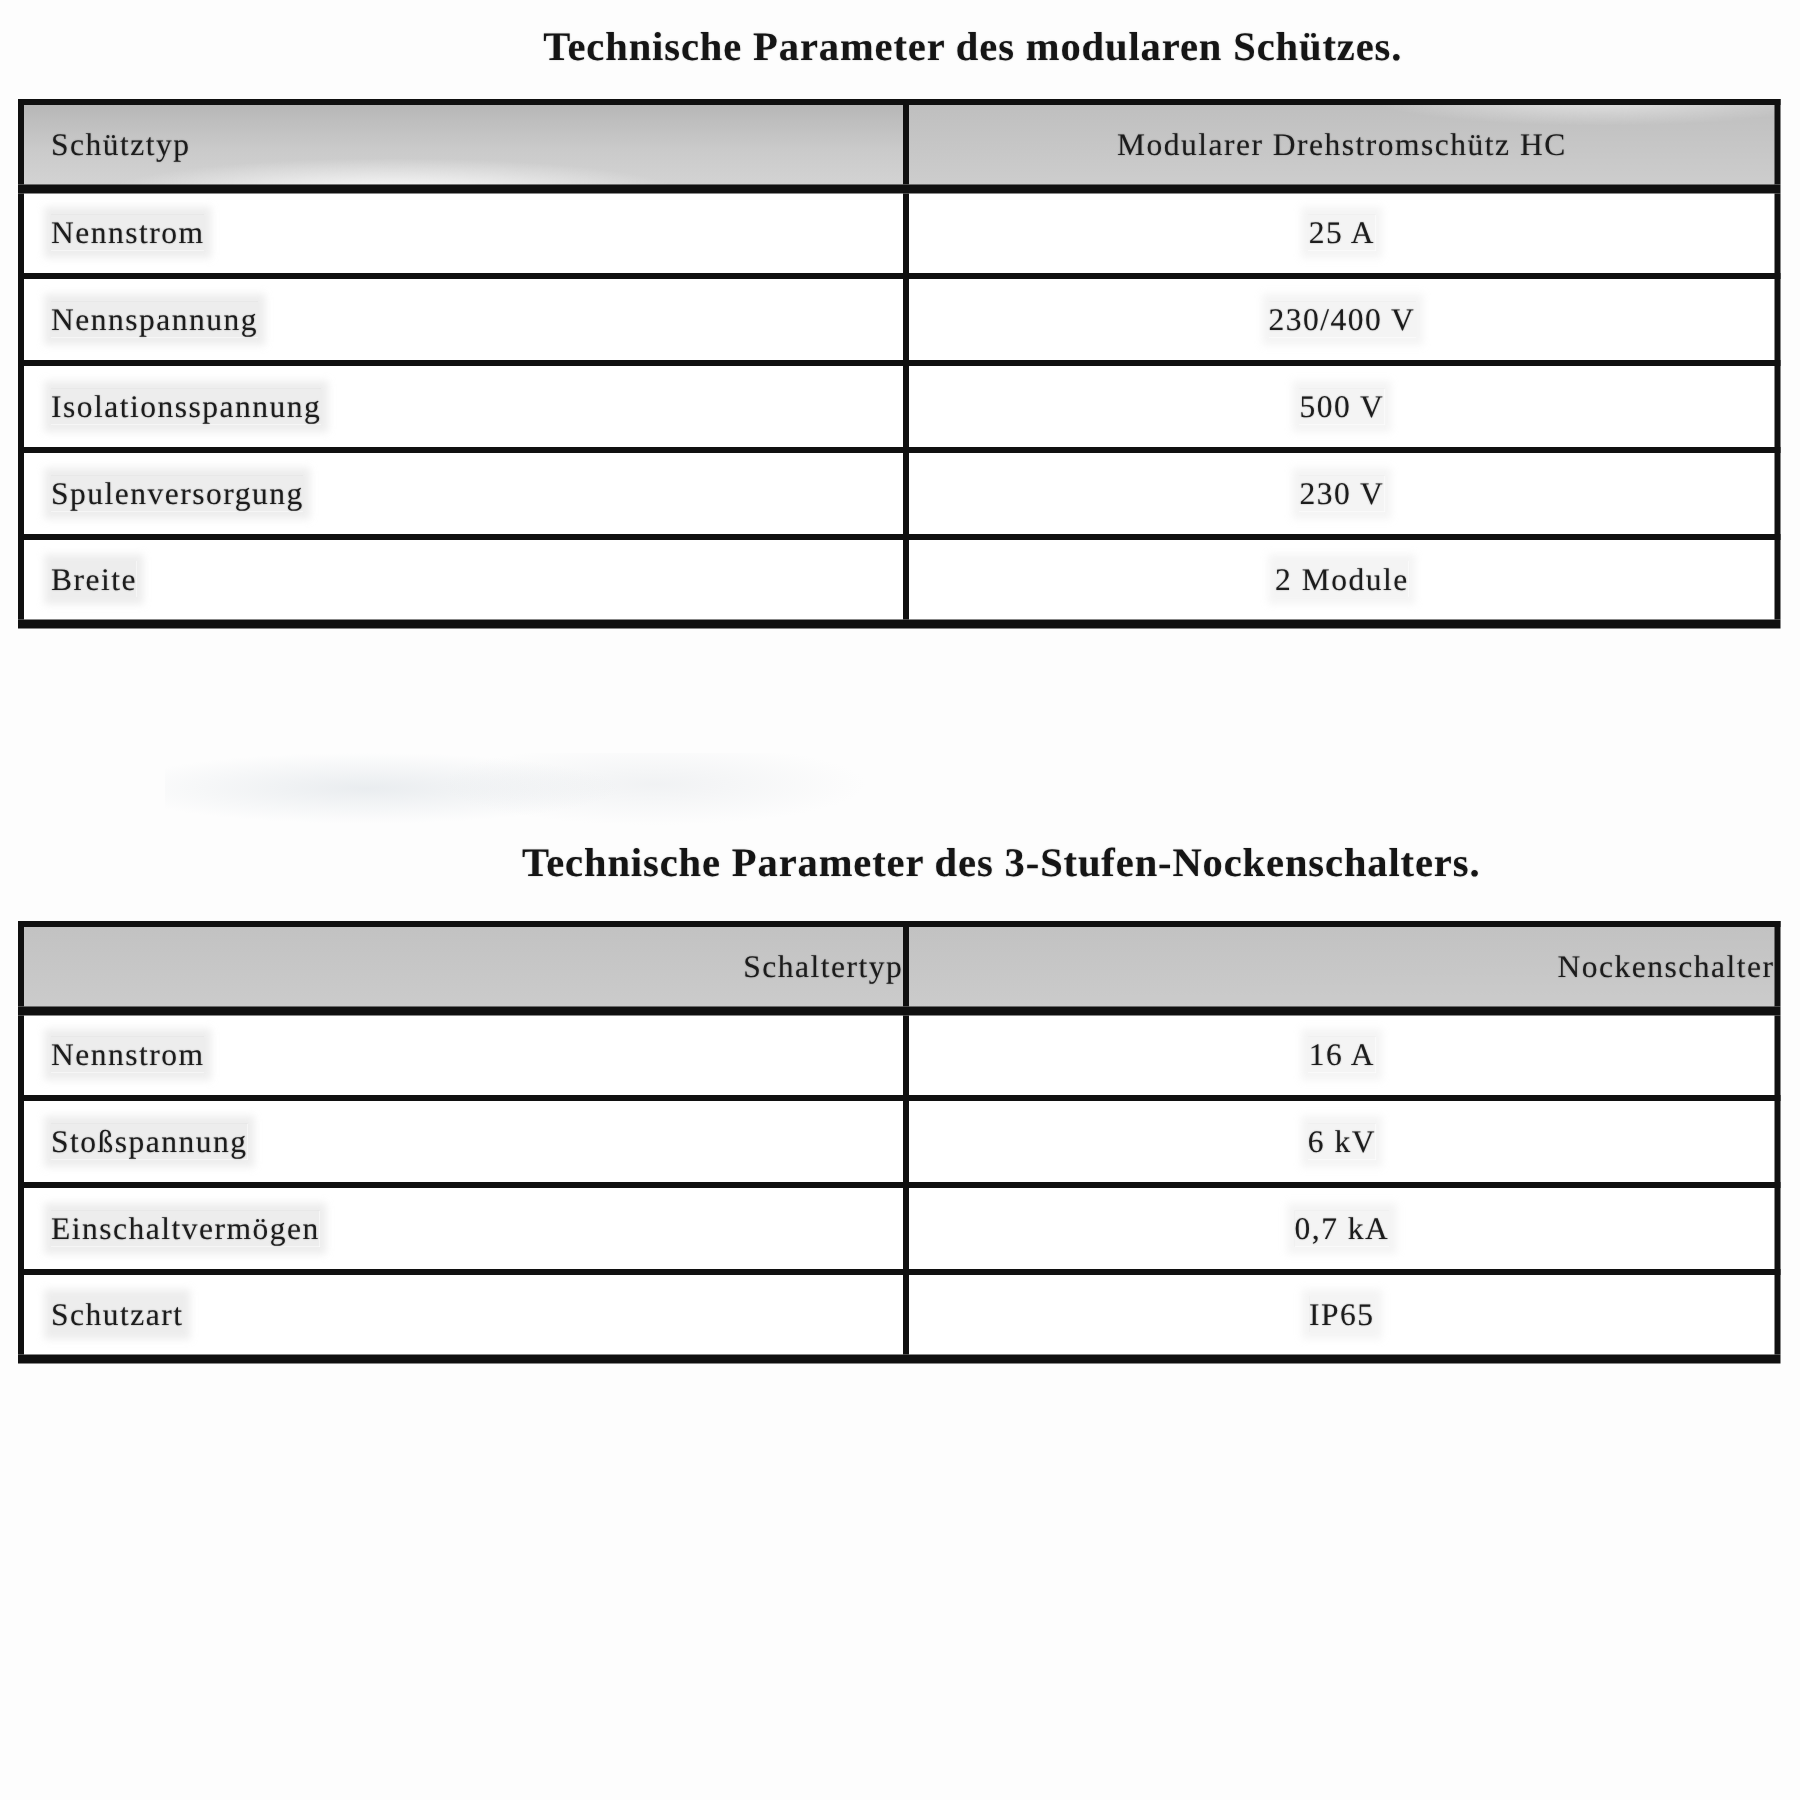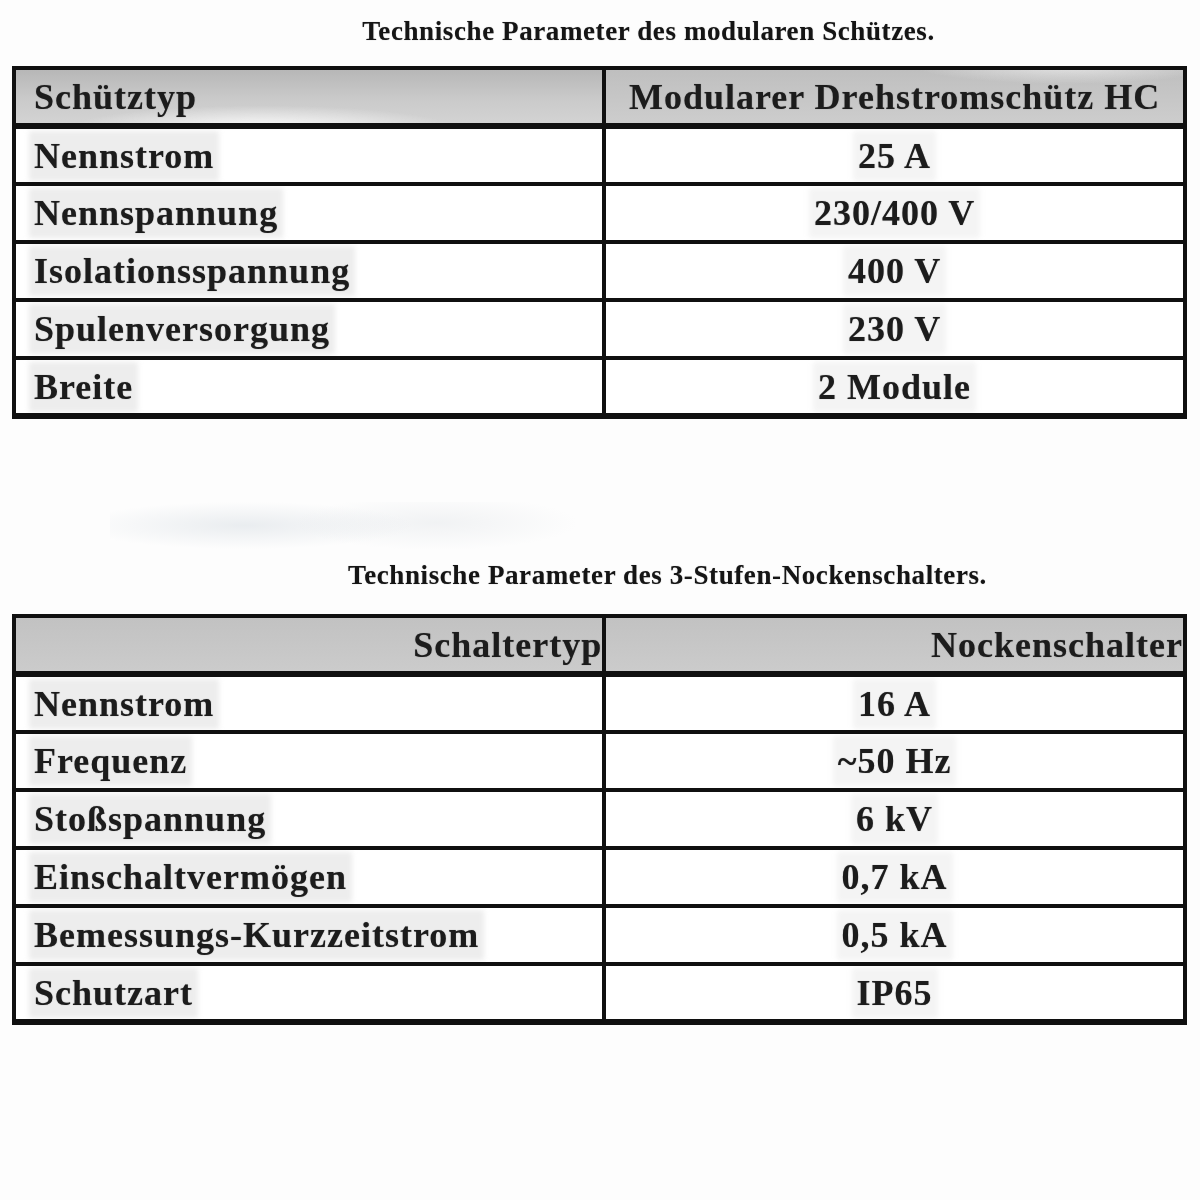--- a/index.html
+++ b/index.html
@@ -30,22 +30,22 @@
     border-collapse:collapse; table-layout:fixed;
     background:#fff;
   }
   .table-1 { top:66px; }
   .table-2 { top:614px; }
 
   .ptable th, .ptable td {
     border:4px solid #101010;
     height:58px;
     vertical-align:middle;
-    font-size:36px;
-    font-weight:bold;
+    font-size:21px;
+    font-weight:normal;
     letter-spacing:1px;
     text-shadow:0 0 1px rgba(25,25,25,0.45);
     overflow:hidden;
     white-space:nowrap;
   }
   .ptable tr:last-child th, .ptable tr:last-child td { border-bottom-width:6px; }
   .name-col { width:50.4%; text-align:left; padding-left:18px; }
   .val-col  { text-align:center; }
 
   
@@ -95,21 +95,21 @@
     <tr>
       <td class="name-col"><span class="hl">Nennstrom</span></td>
       <td class="val-col"><span class="hlv">25 A</span></td>
     </tr>
     <tr>
       <td class="name-col"><span class="hl">Nennspannung</span></td>
       <td class="val-col"><span class="hlv">230/400 V</span></td>
     </tr>
     <tr>
       <td class="name-col"><span class="hl">Isolationsspannung</span></td>
-      <td class="val-col"><span class="hlv">400 V</span></td>
+      <td class="val-col"><span class="hlv">500 V</span></td>
     </tr>
     <tr>
       <td class="name-col"><span class="hl">Spulenversorgung</span></td>
       <td class="val-col"><span class="hlv">230 V</span></td>
     </tr>
     <tr>
       <td class="name-col"><span class="hl">Breite</span></td>
       <td class="val-col"><span class="hlv">2 Module</span></td>
     </tr>
   </tbody>
@@ -127,33 +127,25 @@
       <th class="name-col hdr-2"><span>Schaltertyp</span></th>
       <th class="val-col hdr-2"><span>Nockenschalter</span></th>
     </tr>
   </thead>
   <tbody>
     <tr>
       <td class="name-col"><span class="hl">Nennstrom</span></td>
       <td class="val-col"><span class="hlv">16 A</span></td>
     </tr>
     <tr>
-      <td class="name-col"><span class="hl">Frequenz</span></td>
-      <td class="val-col"><span class="hlv">~50 Hz</span></td>
-    </tr>
-    <tr>
       <td class="name-col"><span class="hl">Stoßspannung</span></td>
       <td class="val-col"><span class="hlv">6 kV</span></td>
     </tr>
     <tr>
       <td class="name-col"><span class="hl">Einschaltvermögen</span></td>
       <td class="val-col"><span class="hlv">0,7 kA</span></td>
-    </tr>
-    <tr>
-      <td class="name-col"><span class="hl">Bemessungs-Kurzzeitstrom</span></td>
-      <td class="val-col"><span class="hlv">0,5 kA</span></td>
     </tr>
     <tr>
       <td class="name-col"><span class="hl">Schutzart</span></td>
       <td class="val-col"><span class="hlv">IP65</span></td>
     </tr>
   </tbody>
 </table>
 
 </body></html>

